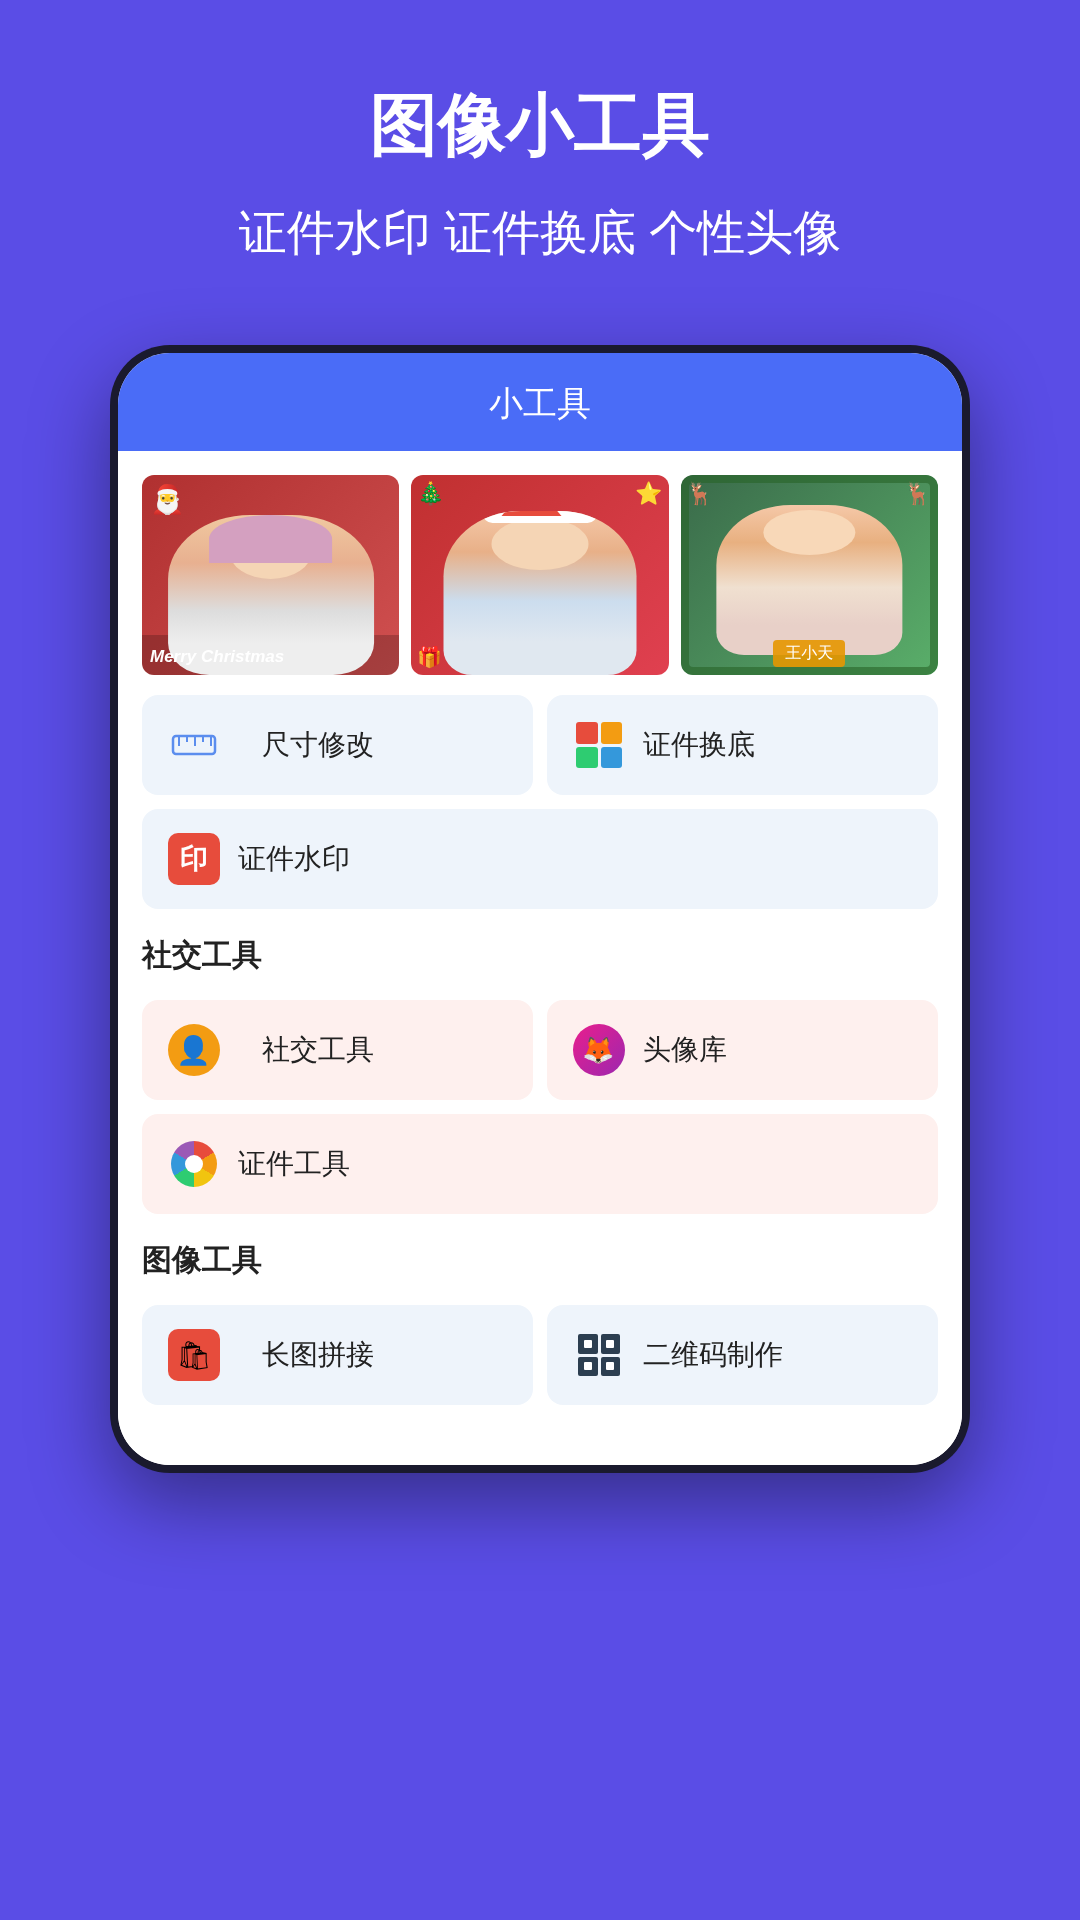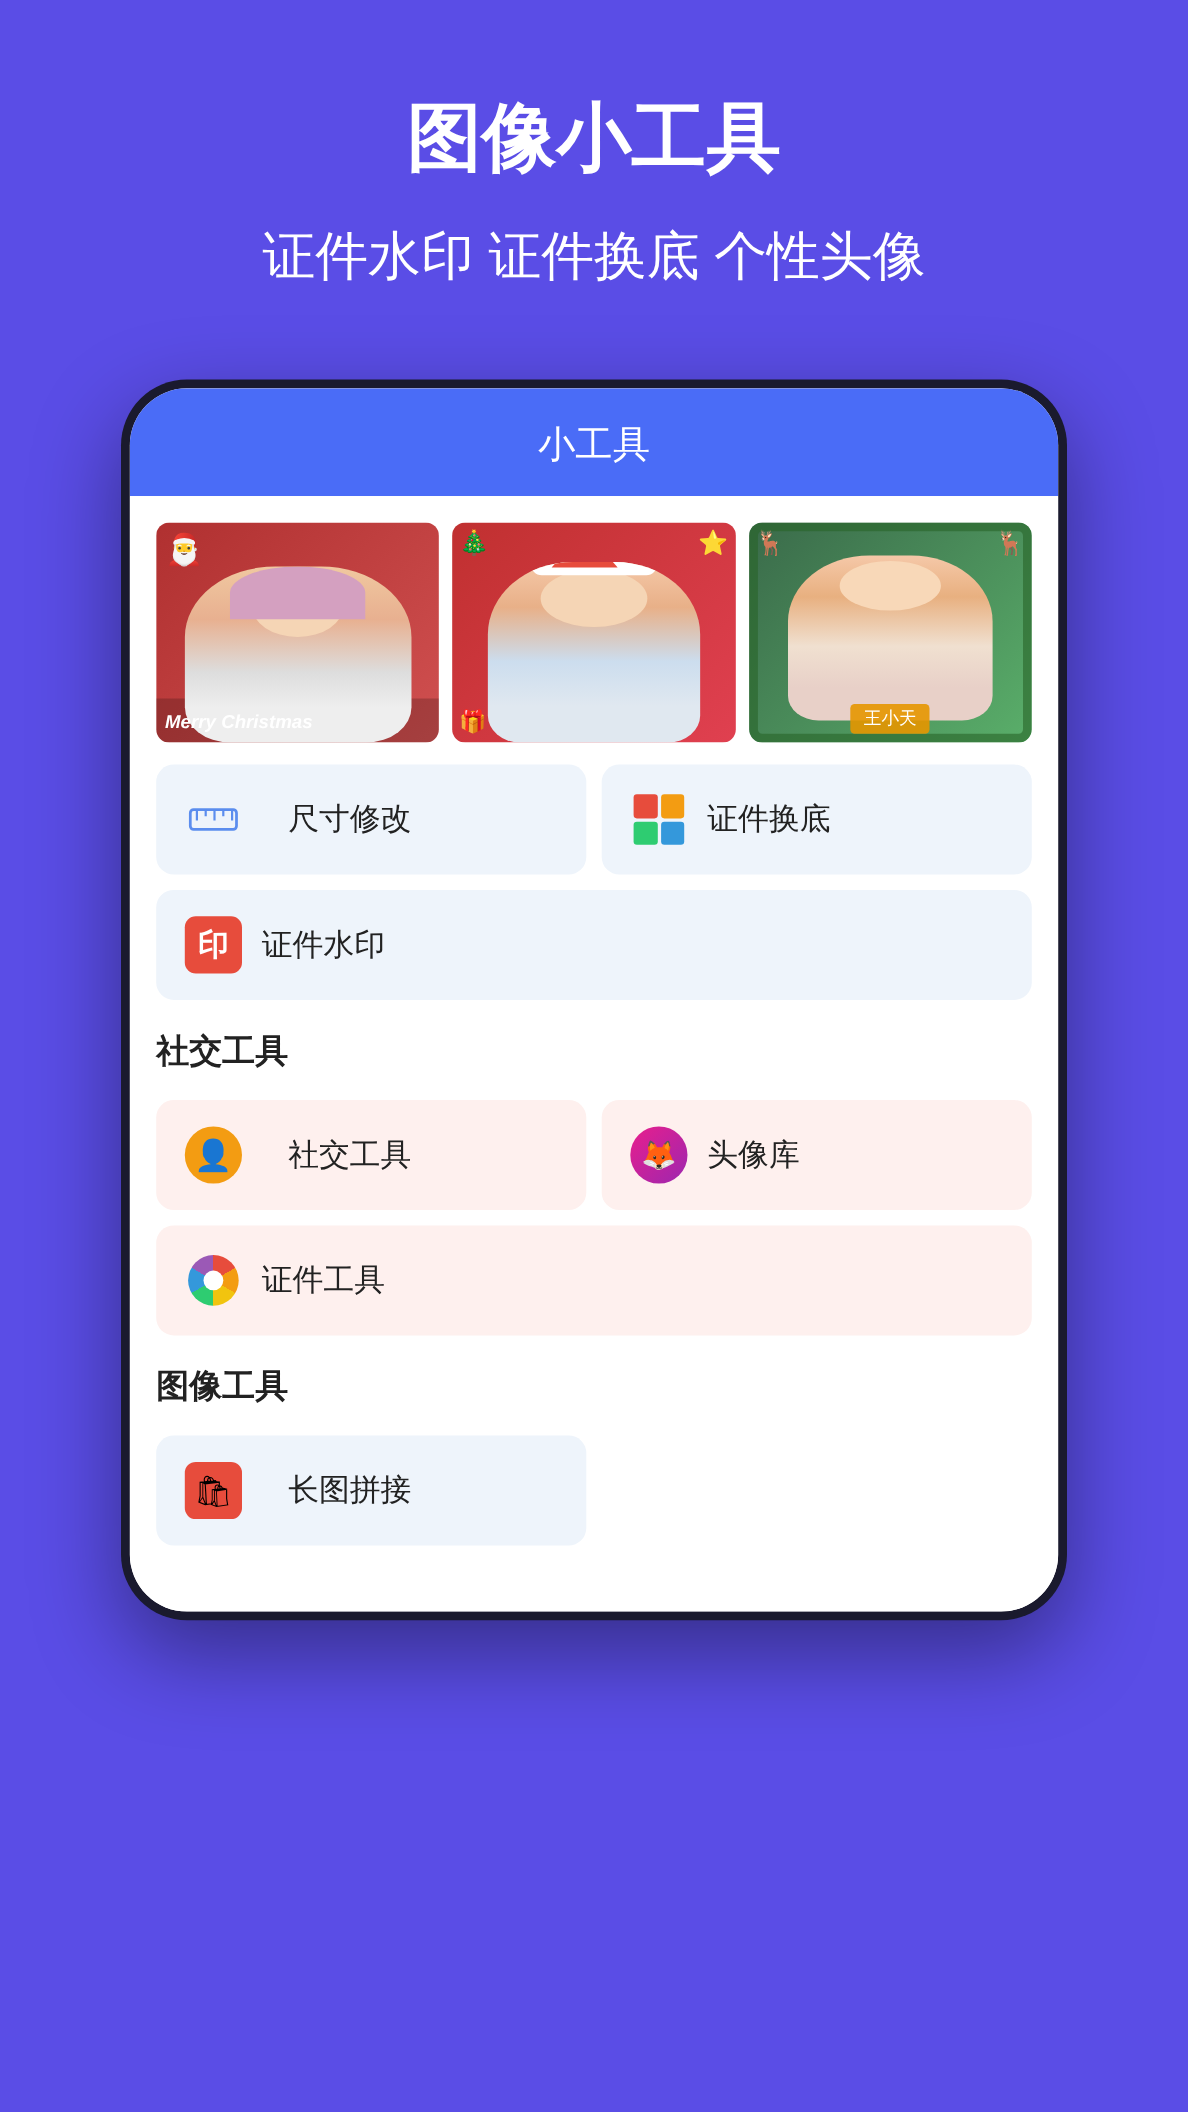--- a/index.html
+++ b/index.html
@@ -442,17 +442,36 @@
 
         <div class="tool-card tool-card-wide-left">
           <div class="tool-icon">
             <div class="icon-long-img">
               <span style="font-size:28px;">🛍</span>
             </div>
           </div>
           <span class="tool-label">长图拼接</span>
         </div>
 
+        <div class="tool-card">
+          <div class="tool-icon">
+            <div class="qr-icon">
+              <div class="qr-sq">
+                  <div class="qr-sq-inner"></div>
+                </div>
+              <div class="qr-sq">
+                  <div class="qr-sq-inner"></div>
+                </div>
+              <div class="qr-sq">
+                  <div class="qr-sq-inner"></div>
+                </div>
+              <div class="qr-sq">
+                  <div class="qr-sq-inner"></div>
+                </div>
+            </div>
+          </div>
+          <span class="tool-label">二维码制作</span>
+        </div>
       </div>
 
     </div>
   </div>
 </div>
 
 </body></html>

